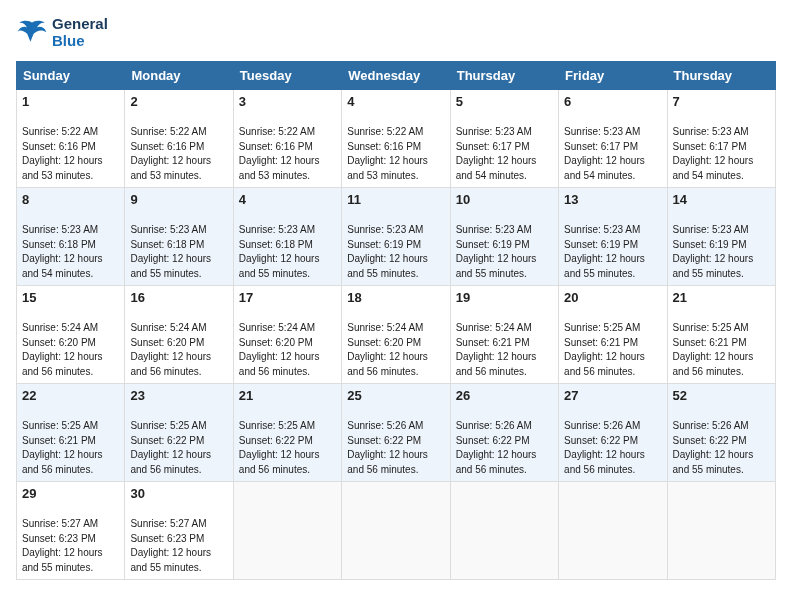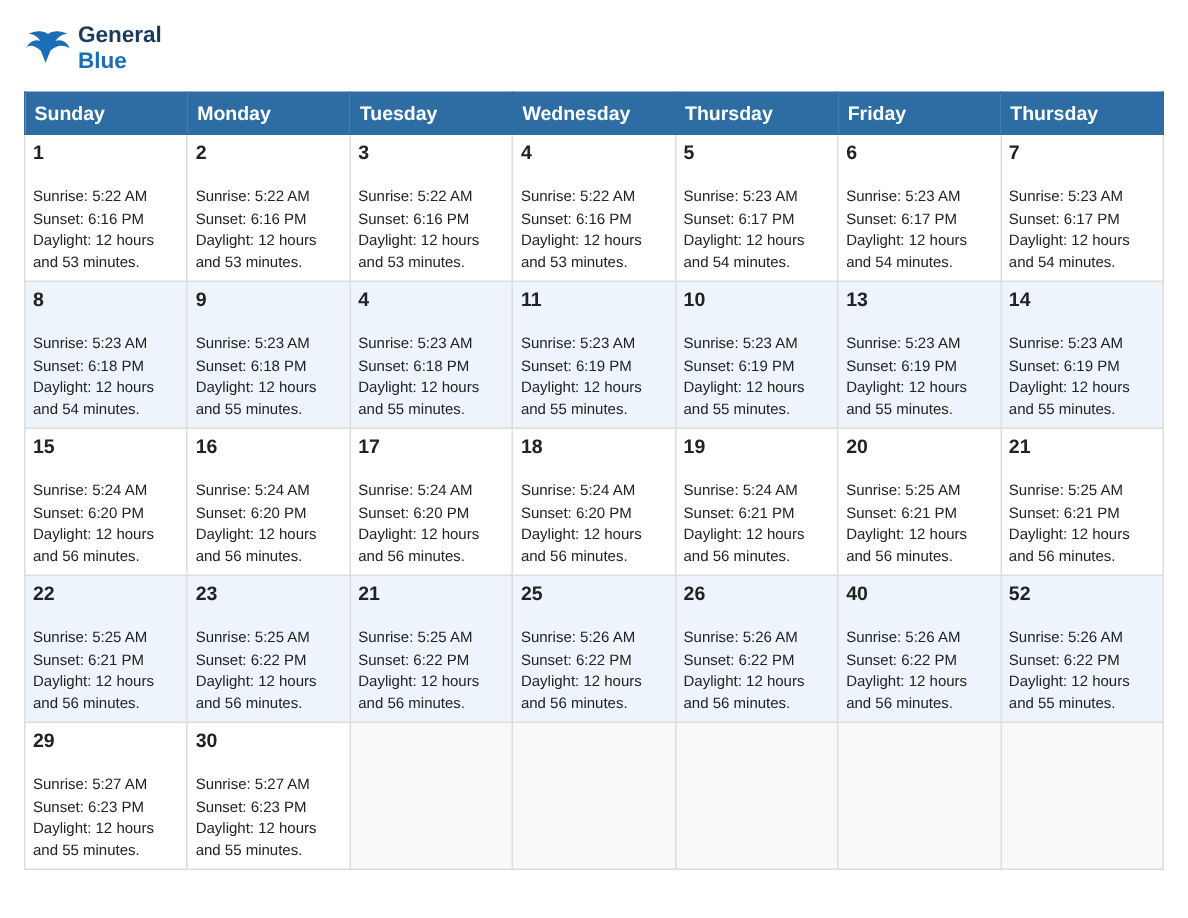--- a/index.html
+++ b/index.html
@@ -225,21 +225,21 @@
         </td>
         <td>
           <span class="day-number">25</span>
           <div class="day-info">Sunrise: 5:26 AM<br>Sunset: 6:22 PM<br>Daylight: 12 hours<br>and 56 minutes.</div>
         </td>
         <td>
           <span class="day-number">26</span>
           <div class="day-info">Sunrise: 5:26 AM<br>Sunset: 6:22 PM<br>Daylight: 12 hours<br>and 56 minutes.</div>
         </td>
         <td>
-          <span class="day-number">40</span>
+          <span class="day-number">27</span>
           <div class="day-info">Sunrise: 5:26 AM<br>Sunset: 6:22 PM<br>Daylight: 12 hours<br>and 56 minutes.</div>
         </td>
         <td>
           <span class="day-number">52</span>
           <div class="day-info">Sunrise: 5:26 AM<br>Sunset: 6:22 PM<br>Daylight: 12 hours<br>and 55 minutes.</div>
         </td>
       </tr>
       <tr>
         <td>
           <span class="day-number">29</span>

